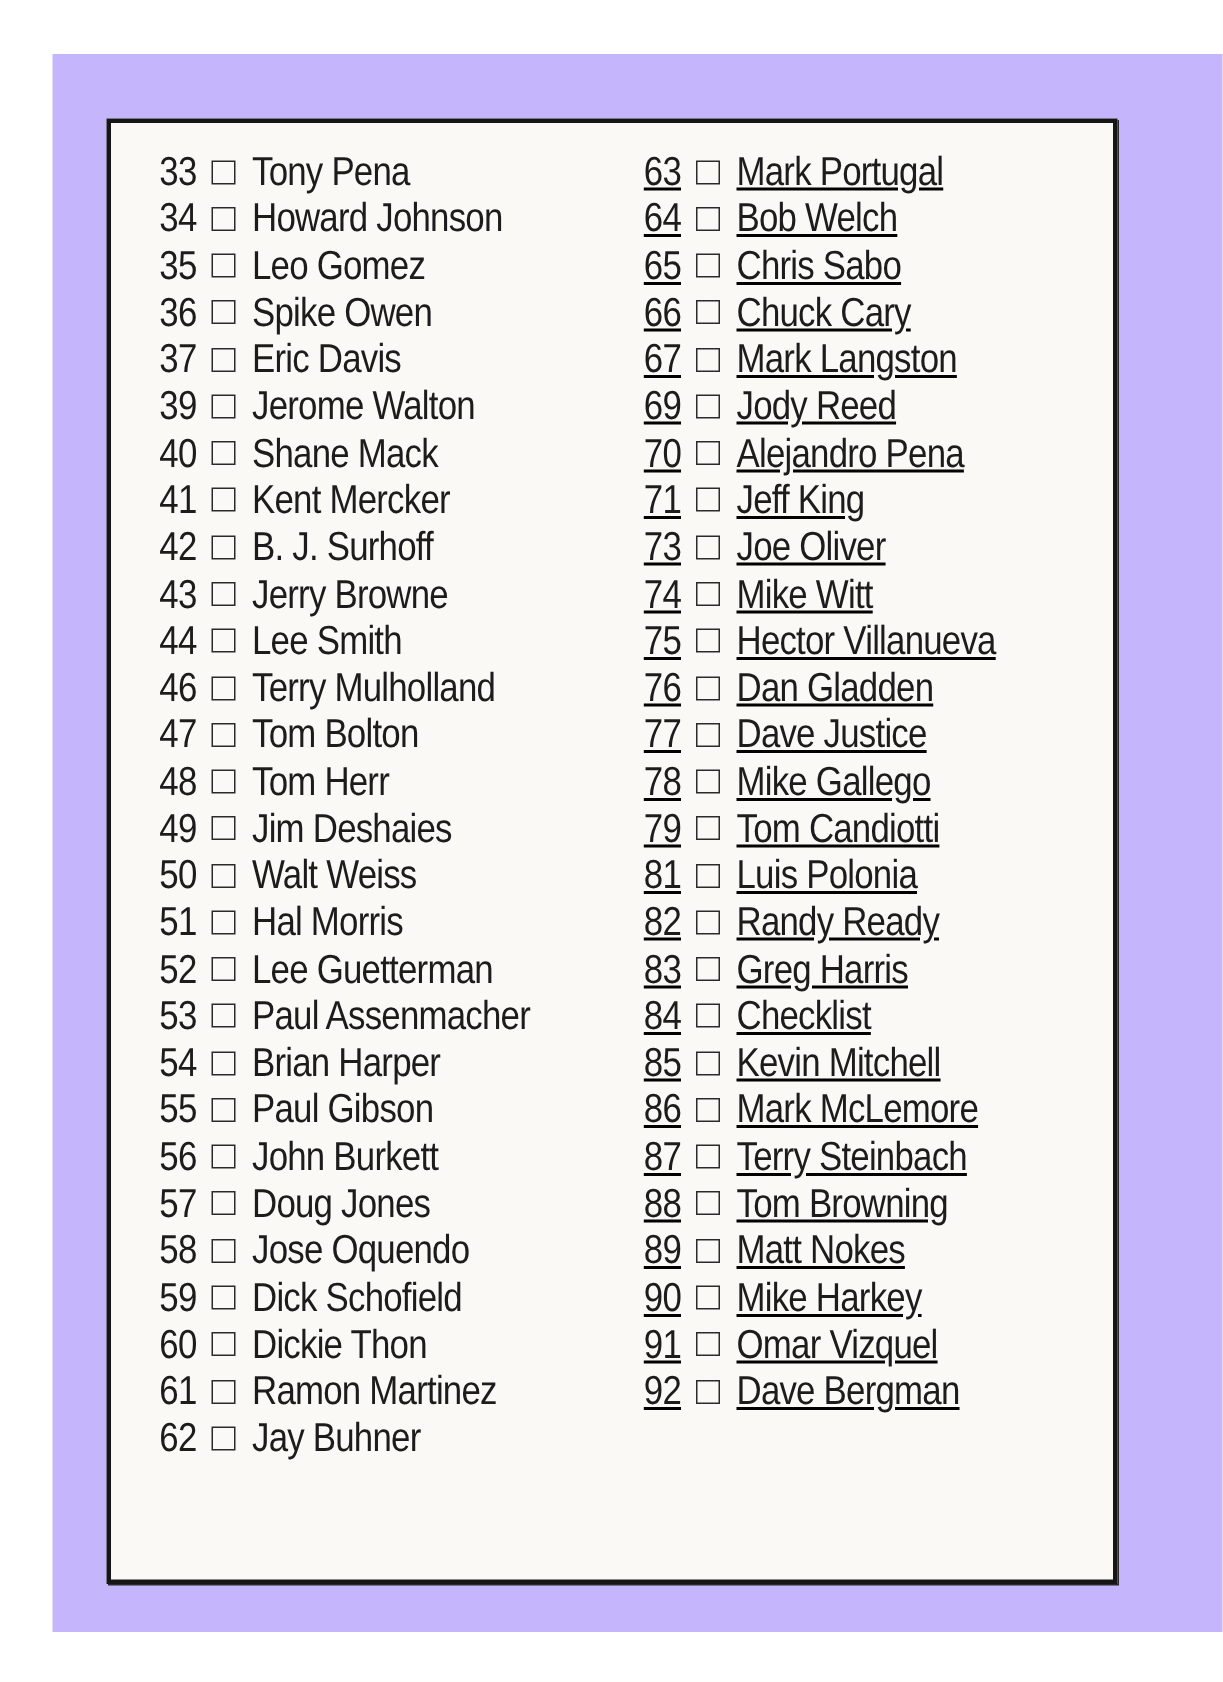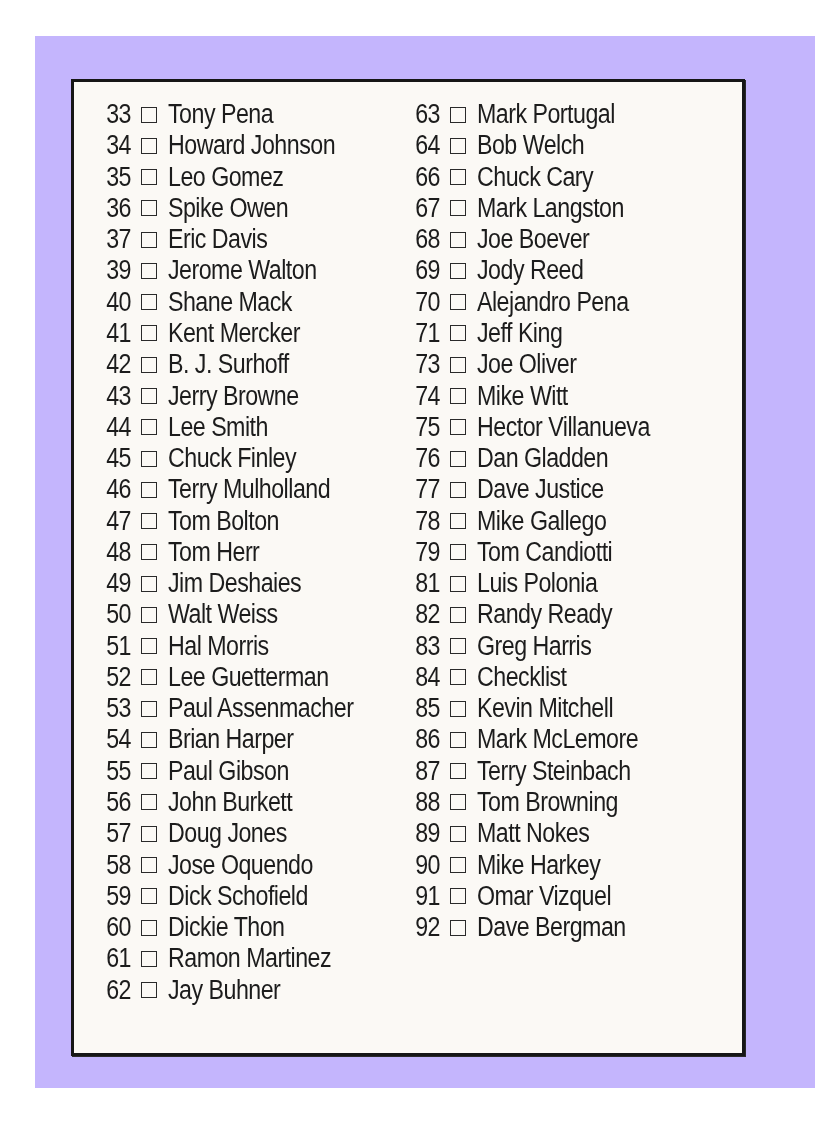--- a/index.html
+++ b/index.html
@@ -22,21 +22,21 @@
     width: 668px; height: 971px;
     background: #fbf9f5;
     border: 3px solid #161616;
     box-shadow: 1px 1px 0 #2a2a2a;
   }
   .col {
     position: absolute;
     top: 17px;
   }
   .col.left { left: 20px; }
-  .col.right { left: 329px; }
+  .col.right { left: 343px; text-decoration: underline; }
   .row {
     display: flex;
     align-items: center;
     height: 31.28px;
     color: #1c1c1c;
     font-size: 27px;
     white-space: nowrap;
     letter-spacing: -0.6px;
   }
   .num {
@@ -116,25 +116,20 @@
           <span class="num">43</span>
           <span class="box"></span>
           <span class="name">Jerry Browne</span>
         </div>
         <div class="row">
           <span class="num">44</span>
           <span class="box"></span>
           <span class="name">Lee Smith</span>
         </div>
         <div class="row">
-          <span class="num">45</span>
-          <span class="box"></span>
-          <span class="name">Chuck Finley</span>
-        </div>
-        <div class="row">
           <span class="num">46</span>
           <span class="box"></span>
           <span class="name">Terry Mulholland</span>
         </div>
         <div class="row">
           <span class="num">47</span>
           <span class="box"></span>
           <span class="name">Tom Bolton</span>
         </div>
         <div class="row">
@@ -218,33 +213,33 @@
           <span class="num">63</span>
           <span class="box"></span>
           <span class="name">Mark Portugal</span>
         </div>
         <div class="row">
           <span class="num">64</span>
           <span class="box"></span>
           <span class="name">Bob Welch</span>
         </div>
         <div class="row">
+          <span class="num">65</span>
+          <span class="box"></span>
+          <span class="name">Chris Sabo</span>
+        </div>
+        <div class="row">
           <span class="num">66</span>
           <span class="box"></span>
           <span class="name">Chuck Cary</span>
         </div>
         <div class="row">
           <span class="num">67</span>
           <span class="box"></span>
           <span class="name">Mark Langston</span>
-        </div>
-        <div class="row">
-          <span class="num">68</span>
-          <span class="box"></span>
-          <span class="name">Joe Boever</span>
         </div>
         <div class="row">
           <span class="num">69</span>
           <span class="box"></span>
           <span class="name">Jody Reed</span>
         </div>
         <div class="row">
           <span class="num">70</span>
           <span class="box"></span>
           <span class="name">Alejandro Pena</span>

